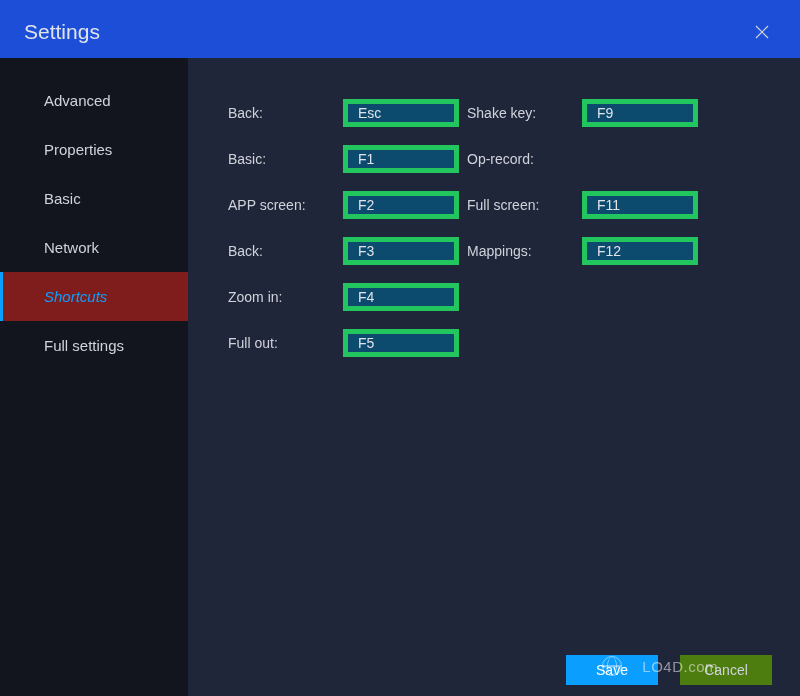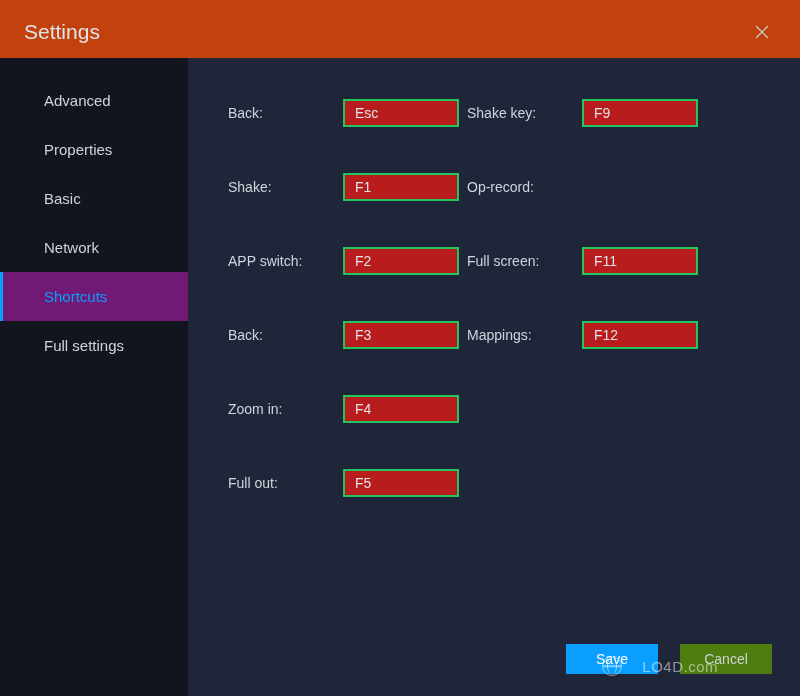--- a/index.html
+++ b/index.html
@@ -14,21 +14,21 @@
       font-family: "Segoe UI", Tahoma, sans-serif;
       color: #d0d3da;
       overflow: hidden;
       position: relative;
     }
     .header {
       display: flex;
       justify-content: space-between;
       align-items: center;
       padding: 18px 24px 12px 24px;
-      background: #c2410c;
+      background: #1d4ed8;
     }
     .header-title {
       font-size: 21px;
       font-weight: 400;
       color: #e0e3ea;
     }
     .close-btn {
       font-size: 18px;
       color: #d0d3da;
       cursor: pointer;
@@ -50,22 +50,23 @@
       padding-top: 18px;
     }
     .sidebar-item {
       padding: 16px 24px 16px 44px;
       font-size: 15px;
       color: #d0d3da;
       cursor: pointer;
       position: relative;
     }
     .sidebar-item.active {
-      background: #701a75;
+      background: #7f1d1d;
       color: #0a9fff;
+      font-style: italic;
     }
     .sidebar-item.active::before {
       content: "";
       position: absolute;
       left: 0;
       top: 0;
       bottom: 0;
       width: 3px;
       background: #0a9fff;
     }
@@ -75,47 +76,47 @@
       position: relative;
       padding: 40px 20px 0 40px;
     }
     .shortcut-grid {
       display: flex;
       gap: 8px;
     }
     .col {
       display: flex;
       flex-direction: column;
-      gap: 44px;
+      gap: 16px;
     }
     .pair {
       display: flex;
       align-items: center;
       height: 30px;
     }
     .label {
       width: 115px;
       font-size: 14px;
       color: #d0d3da;
       text-align: left;
     }
     .input-box {
       width: 116px;
       height: 28px;
-      background: #b91c1c;
-      border: 2px solid #22c55e;
+      background: #0c4a6e;
+      border: 5px solid #22c55e;
       color: #e0e3ea;
       font-size: 14px;
       padding: 0 10px;
       outline: none;
       font-family: inherit;
     }
     .button-row {
       position: absolute;
-      bottom: 22px;
+      bottom: 11px;
       right: 28px;
       display: flex;
       gap: 22px;
     }
     .btn {
       width: 92px;
       height: 30px;
       font-size: 14px;
       border: none;
       cursor: pointer;
@@ -211,25 +212,25 @@
   </div>
 
   <div class="main">
     <div class="shortcut-grid">
       <div class="col">
         <div class="pair">
           <span class="label">Back:</span>
           <input class="input-box" value="Esc" style="">
         </div>
         <div class="pair">
-          <span class="label">Shake:</span>
+          <span class="label">Basic:</span>
           <input class="input-box" value="F1" style="">
         </div>
         <div class="pair">
-          <span class="label">APP switch:</span>
+          <span class="label">APP screen:</span>
           <input class="input-box" value="F2" style="">
         </div>
         <div class="pair">
           <span class="label">Back:</span>
           <input class="input-box" value="F3" style="">
         </div>
         <div class="pair">
           <span class="label">Zoom in:</span>
           <input class="input-box" value="F4" style="">
         </div>

